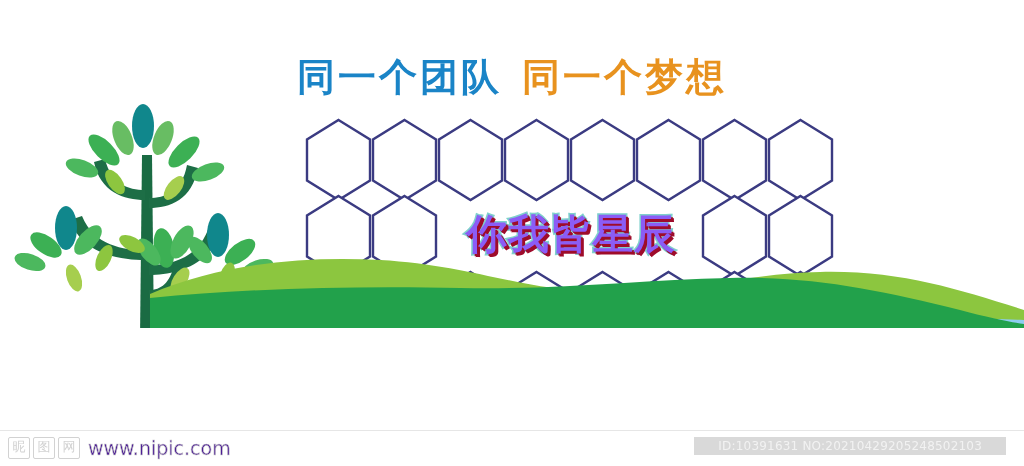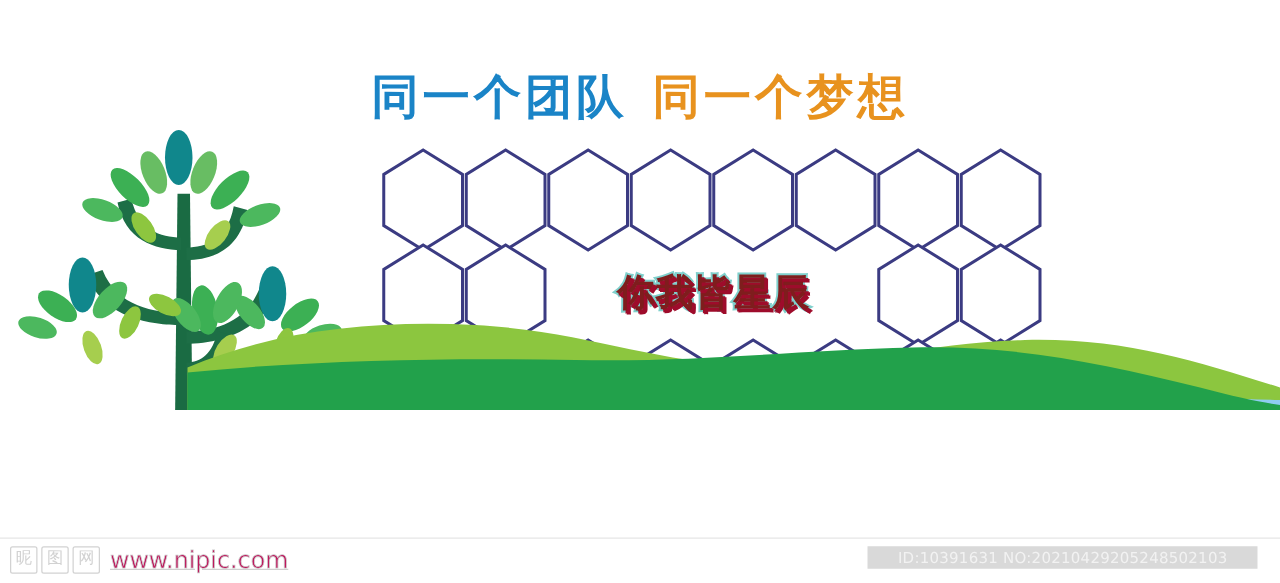--- a/index.html
+++ b/index.html
@@ -68,24 +68,24 @@
     top: 205px;
     width: 250px;
     height: 58px;
     display: flex;
     align-items: center;
     justify-content: center;
     white-space: nowrap;
   }
   #slogan .slogan-text {
     font-family: "DejaVu Sans", "Liberation Sans", sans-serif;
-    font-size: 30px;
+    font-size: 41px;
     font-weight: 700;
     letter-spacing: 1px;
-    color: #7f1d1d;
+    color: #8b5cf6;
     -webkit-text-stroke: 3px #7fd0cc;
     paint-order: stroke fill;
     text-shadow:
        2px 2px 0 #9e0c2b,
        3px 3px 0 #9e0c2b;
   }
 
   
   #tree {
     position: absolute;
@@ -127,25 +127,24 @@
     border: 1.6px solid #d2d2d2;
     border-radius: 2px;
     color: #d2d2d2;
     font-size: 13px;
     line-height: 17px;
     text-align: center;
     font-family: "DejaVu Sans", "Liberation Sans", sans-serif;
   }
   #wm-url {
     margin-left: 5px;
-    color: #be185d;
+    color: #4c1d95;
     font-size: 19px;
     font-family: "DejaVu Sans", "Liberation Sans", sans-serif;
     letter-spacing: 0px;
-    text-decoration: underline;
     -webkit-text-stroke: 0.6px #cfcfcf;
   }
   #wm-id {
     position: absolute;
     right: 18px; top: 6px;
     background: #d9d9d9;
     color: #f2f2f2;
     font-size: 12px;
     padding: 2px 24px;
     font-family: "DejaVu Sans", "Liberation Sans", sans-serif;

